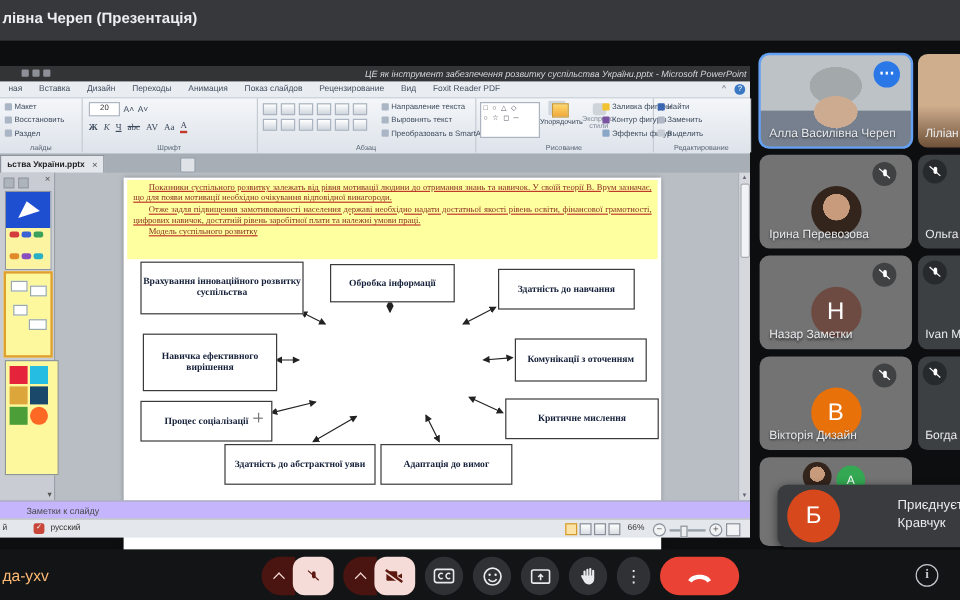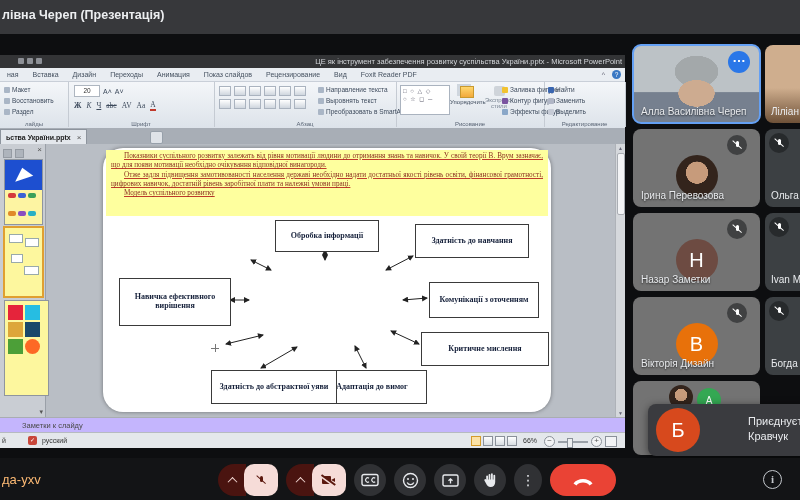--- a/index.html
+++ b/index.html
@@ -5,21 +5,21 @@
   html,body{margin:0;padding:0;background:#000;}
   .screen{position:relative;width:800px;height:500px;overflow:hidden;background:#141518;
           font-family:"Liberation Sans",sans-serif;}
   
   .top-bar{position:absolute;left:0;top:0;width:800px;height:34px;background:#37383b;}
   .top-bar .ttl{position:absolute;left:2px;top:8px;color:#eceef0;font-size:12.5px;font-weight:bold;white-space:nowrap;}
   
   .stage{position:absolute;left:0;top:34px;width:800px;height:424px;background:#0d0e10;}
   
   .ppt{position:absolute;left:0;top:55px;width:625px;height:392px;background:#bfc3c9;font-family:"Liberation Sans",sans-serif;}
-  .ppt-title{position:absolute;left:0;top:0;width:625px;height:13px;background:#333436;}
+  .ppt-title{position:absolute;left:0;top:0;width:625px;height:13px;background:#333436;font-style:italic;}
   .ppt-title .qat{position:absolute;left:18px;top:3px;display:flex;gap:3px;}
   .ppt-title .qat i{width:6px;height:6px;background:#8d9096;border-radius:1px;}
   .ppt-title .wt{position:absolute;right:3px;top:2px;color:#d3d6da;font-size:7.5px;white-space:nowrap;}
   .ribtabs{position:absolute;left:0;top:13px;width:625px;height:13px;background:#e9edf2;border-bottom:1px solid #c9cfd8;display:flex;align-items:center;}
   .ribtabs span{font-size:7px;color:#44505f;padding:0 7px;white-space:nowrap;}
   .ribtabs .rt-min{margin-left:auto;color:#667;}
   .ribtabs .rt-help{width:9px;height:9px;border-radius:50%;background:#3a78c3;color:#fff;font-size:6.5px;text-align:center;line-height:9px;margin-right:4px;padding:0;}
   .ribbon{position:absolute;left:0;top:27px;width:625px;height:46px;background:linear-gradient(#f4f6f9,#dde3ea);}
   .rgroup{position:absolute;top:0;height:45px;border-right:1px solid #c5cbd3;}
   .rgroup .glabel{position:absolute;bottom:0px;left:0;right:0;text-align:center;font-size:6px;color:#5a6575;}
@@ -66,36 +66,36 @@
   .t2 i{position:absolute;background:#fff;border:1px solid #9aa;}
   .t3{top:156px;height:86px;background:#fdf79e;display:flex;flex-wrap:wrap;gap:2px;padding:4px 3px;align-content:flex-start;}
   .t3 i{width:15px;height:15px;}
   .thumbs .dn{position:absolute;right:2px;bottom:1px;font-size:7px;color:#555;}
   .editor{position:absolute;left:45px;top:0;width:580px;height:273px;}
   .vscroll{position:absolute;right:0;top:0;width:9px;height:273px;background:#d5d8dc;border-left:1px solid #aeb2b8;font-size:5px;color:#667;text-align:center;}
   .vscroll .sthumb{position:absolute;left:1px;top:9px;width:6px;height:60px;background:#f2f3f5;border:1px solid #a9adb3;border-radius:2px;}
   .vscroll .su{position:absolute;top:1px;left:0;right:0;}
   .vscroll .sd{position:absolute;bottom:1px;left:0;right:0;}
   
-  .slide{position:absolute;left:58px;top:4px;width:448px;height:264px;background:#fff;box-shadow:0 0 4px rgba(0,0,0,.4);border-radius:20px;}
+  .slide{position:absolute;left:58px;top:4px;width:448px;height:310px;background:#fff;box-shadow:0 0 4px rgba(0,0,0,.4);}
   .ytext{position:absolute;left:3px;top:2px;width:432px;height:62px;background:#feff9e;padding:2px 5px;
          font-family:"Liberation Serif",serif;font-size:7.2px;line-height:1.3;color:#8a2e20;text-align:justify;}
   .ytext p{margin:0;text-indent:13px;text-decoration:underline;text-decoration-color:#c0392b;text-underline-offset:1px;}
   .node{position:absolute;background:#fff;border:1px solid #3a3a3a;display:flex;align-items:center;justify-content:center;
         text-align:center;font-family:"Liberation Serif",serif;font-weight:700;font-size:8px;line-height:1.12;color:#15203a;padding:1px;}
   .ell{position:absolute;left:148px;top:112px;width:152px;height:88px;border:1px solid #3a3a3a;border-radius:50%;
        display:flex;align-items:center;justify-content:center;text-align:center;
        font-family:"Liberation Serif",serif;font-weight:700;font-size:8.5px;color:#15203a;}
   .n0{left:14px;top:70px;width:132px;height:40px;}
   .n1{left:172px;top:72px;width:100px;height:28px;}
   .n2{left:312px;top:76px;width:110px;height:30px;}
   .n3{left:326px;top:134px;width:106px;height:32px;}
   .n4{left:318px;top:184px;width:124px;height:30px;}
   .n5{left:214px;top:222px;width:106px;height:30px;}
-  .n6{left:84px;top:222px;width:122px;height:30px;margin-left:24px;}
+  .n6{left:84px;top:222px;width:122px;height:30px;}
   .n7{left:14px;top:186px;width:106px;height:30px;}
   .n8{left:16px;top:130px;width:108px;height:44px;}
   .arrows{position:absolute;left:0;top:0;}
   .cursor{position:absolute;left:108px;top:196px;width:8px;height:8px;}
   .cursor::before{content:"";position:absolute;left:3.5px;top:0;width:1px;height:8px;background:#777;}
   .cursor::after{content:"";position:absolute;left:0;top:3.5px;width:8px;height:1px;background:#777;}
   .notes{position:absolute;left:0;top:362px;width:625px;height:15px;background:#c4b5fd;border-top:1px solid #a9adb2;}
   .notes span{position:absolute;left:22px;top:3px;font-size:7.5px;color:#4a4a4a;}
   .pstatus{position:absolute;left:0;top:377px;width:625px;height:15px;background:#e4e7eb;border-top:1px solid #b6bac0;}
   .pstatus .lf{position:absolute;left:2px;top:4px;font-size:7px;color:#333;}
@@ -335,26 +335,28 @@
               <line x1="283" y1="122" x2="310" y2="108" marker-start="url(#ms)" marker-end="url(#me)"></line>
               <line x1="300" y1="152" x2="324" y2="150" marker-start="url(#ms)" marker-end="url(#me)"></line>
               <line x1="288" y1="183" x2="316" y2="196" marker-start="url(#ms)" marker-end="url(#me)"></line>
               <line x1="252" y1="198" x2="263" y2="220" marker-start="url(#ms)" marker-end="url(#me)"></line>
               <line x1="194" y1="199" x2="158" y2="220" marker-start="url(#ms)" marker-end="url(#me)"></line>
               <line x1="160" y1="187" x2="123" y2="196" marker-start="url(#ms)" marker-end="url(#me)"></line>
               <line x1="146" y1="152" x2="127" y2="152" marker-start="url(#ms)" marker-end="url(#me)"></line>
             </g>
           </svg>
 
+          <div class="node n0">Врахування інноваційного розвитку суспільства</div>
           <div class="node n2">Здатність до навчання</div>
           <div class="node n1">Обробка інформації</div>
           <div class="node n3">Комунікації з оточенням</div>
           <div class="node n4">Критичне мислення</div>
           <div class="node n5">Адаптація до вимог</div>
           <div class="node n6">Здатність до абстрактної уяви</div>
+          <div class="node n7">Процес соціалізації</div>
           <div class="node n8">Навичка ефективного вирішення</div>
           <span class="cursor"></span>
         </div>
 
         <div class="vscroll">
           <span class="su">▲</span>
           <span class="sthumb"></span>
           <span class="sd">▼</span>
         </div>
       </div>

